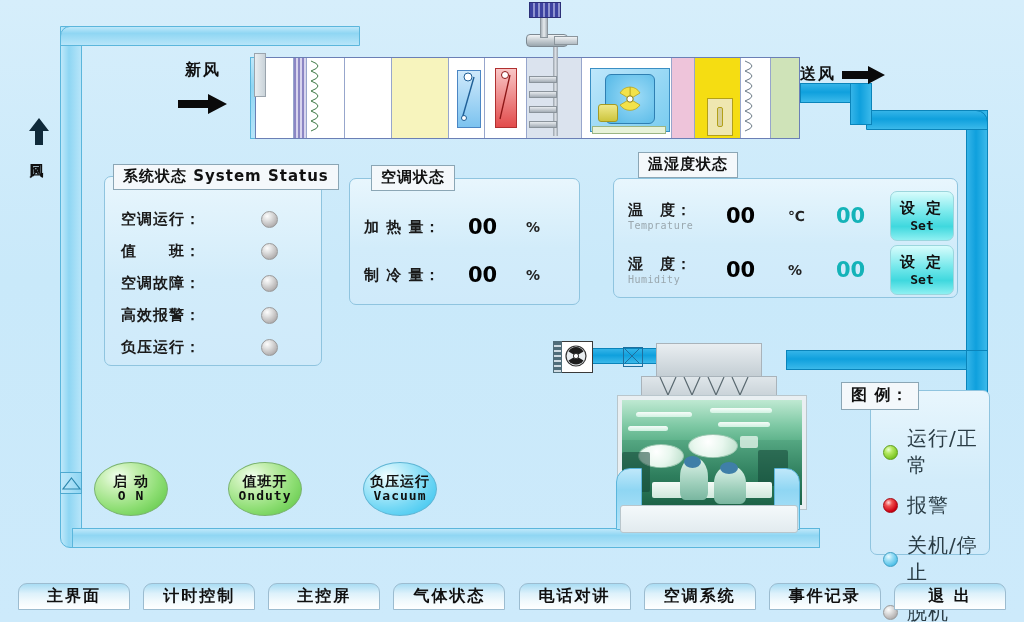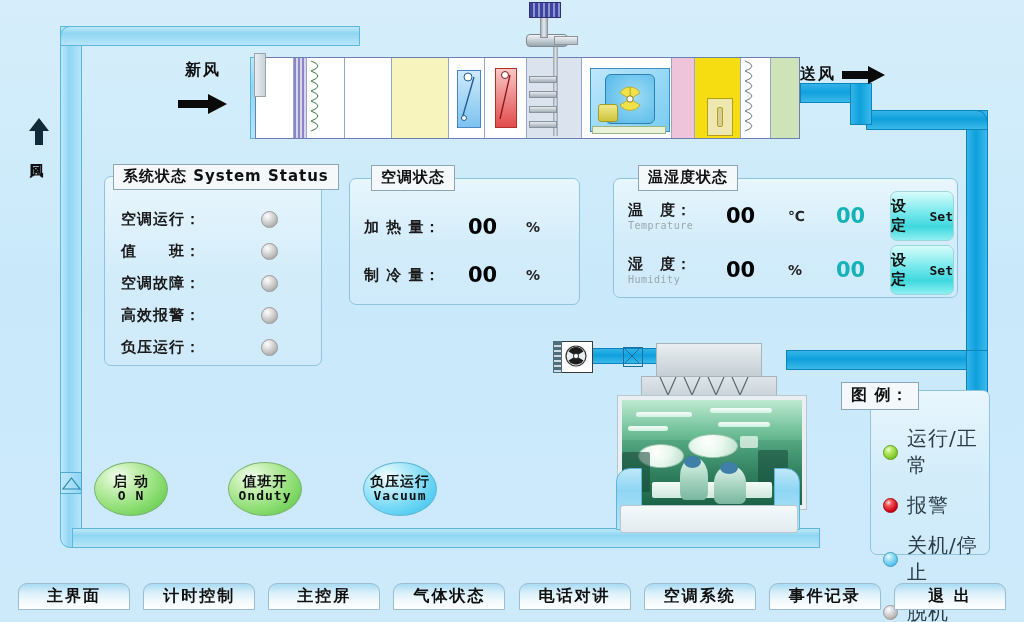--- a/index.html
+++ b/index.html
@@ -41,21 +41,21 @@
              border:1px solid #9a9a9a;}
   .lamp-green{background:radial-gradient(circle at 35% 28%,#e8ffd0 0%,#b4e861 30%,#79c422 75%,#4e8f12 100%);
               border:1px solid #5f9e1c;}
   .lamp-red{background:radial-gradient(circle at 35% 28%,#ffd9d9 0%,#f05050 28%,#cc0012 72%,#8e0009 100%);
             border:1px solid #a30711;}
   .lamp-blue{background:radial-gradient(circle at 35% 28%,#eafaff 0%,#9fe0f6 30%,#4fc0e8 75%,#2a93bd 100%);
              border:1px solid #3f9fc4;}
 
   .setbtn{border:1px solid #9bd6dd;border-radius:7px;
     background:linear-gradient(180deg,#d8fcfc 0%,#79e9ec 42%,#3fd8de 72%,#8ef0f2 100%);
-    display:flex;align-items:center;justify-content:center;cursor:pointer;}
+    display:flex;flex-direction:column;align-items:center;justify-content:center;cursor:pointer;}
   .setbtn .cn{font-size:15px;font-weight:bold;color:#111;letter-spacing:3px;}
   .setbtn .en{font-size:13px;font-weight:bold;color:#111;
      font-family:"DejaVu Sans Mono","Liberation Mono",monospace;}
 
   .oval{border-radius:50%;display:flex;flex-direction:column;align-items:center;
     justify-content:center;cursor:pointer;border:1px solid #7ab36f;}
   .oval-green{background:radial-gradient(ellipse at 32% 26%,#f2fff0 0%,#c8f0b4 24%,#8ede74 60%,#54c23c 100%);}
   .oval-blue{background:radial-gradient(ellipse at 32% 26%,#f0fdff 0%,#bdeefb 24%,#75d8f5 58%,#2bc0ee 100%);
              border-color:#5fb5d4;}
   .oval .cn{font-size:14px;font-weight:bold;color:#101010;letter-spacing:1px;line-height:1.05;}
@@ -292,21 +292,21 @@
           <div class="val" style="width: 62px;">00</div>
           <div class="unit" style="width: 48px;">%</div>
           <div class="val-sp" style="width: 54px;">00</div>
           <div class="setbtn" style="width: 62px; height: 48px;">
             <div class="cn">设 定</div>
             <div class="en">Set</div>
           </div>
         </div>
       </div>
   </div>
-  <div class="panel-title" style="left:638px;top:165px;">温湿度状态</div>
+  <div class="panel-title" style="left:638px;top:152px;">温湿度状态</div>
 
   <div id="controls">
       <div class="abs oval oval-green" style="left: 94px; top: 462px; width: 72px; height: 52px;">
         <div class="cn">启 动</div>
         <div class="en">O N</div>
       </div>
       <div class="abs oval oval-green" style="left: 228px; top: 462px; width: 72px; height: 52px;">
         <div class="cn">值班开</div>
         <div class="en">Onduty</div>
       </div>

